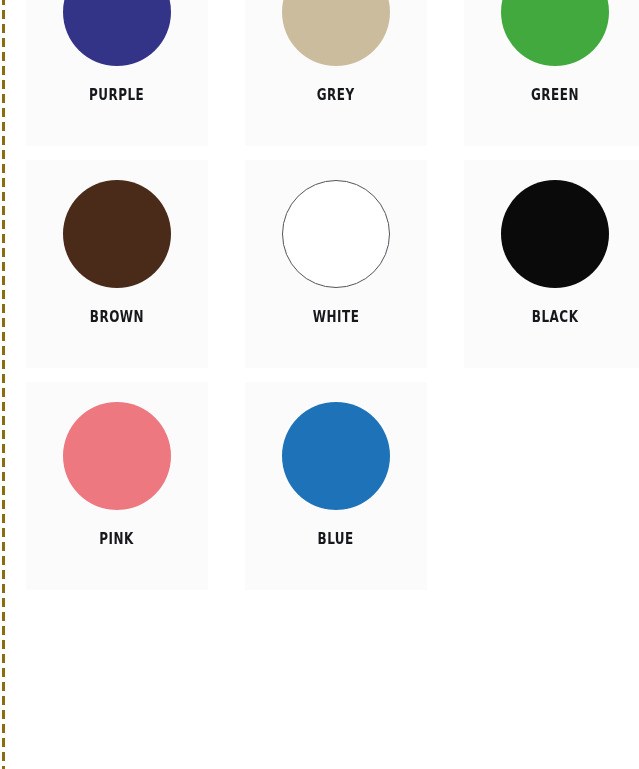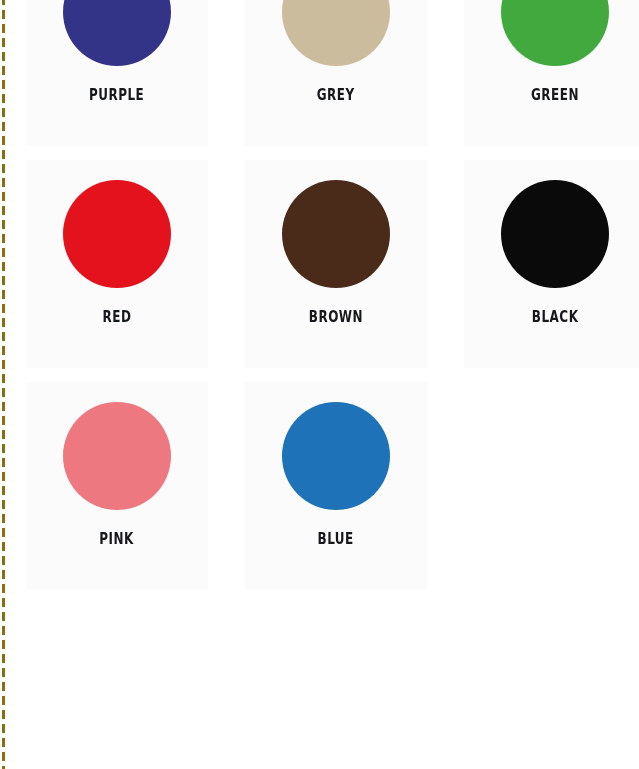--- a/index.html
+++ b/index.html
@@ -106,26 +106,26 @@
       </div>
       <div class="swatch-cell">
         <div class="swatch-disc" title="GREY" style="background: rgb(203, 188, 158);"></div>
         <div class="swatch-label">GREY</div>
       </div>
       <div class="swatch-cell">
         <div class="swatch-disc" title="GREEN" style="background: rgb(65, 169, 62);"></div>
         <div class="swatch-label">GREEN</div>
       </div>
       <div class="swatch-cell">
-        <div class="swatch-disc" title="RED" style="background: rgb(227, 18, 29);"></div>
-        <div class="swatch-label">RED</div>
+        <div class="swatch-disc" title="BROWN" style="background: rgb(74, 43, 26);"></div>
+        <div class="swatch-label">BROWN</div>
       </div>
       <div class="swatch-cell">
-        <div class="swatch-disc" title="BROWN" style="background: rgb(74, 43, 26);"></div>
-        <div class="swatch-label">BROWN</div>
+        <div class="swatch-disc outlined" title="WHITE" style="background: rgb(255, 255, 255);"></div>
+        <div class="swatch-label">WHITE</div>
       </div>
       <div class="swatch-cell">
         <div class="swatch-disc" title="BLACK" style="background: rgb(10, 10, 10);"></div>
         <div class="swatch-label">BLACK</div>
       </div>
       <div class="swatch-cell">
         <div class="swatch-disc" title="PINK" style="background: rgb(237, 120, 128);"></div>
         <div class="swatch-label">PINK</div>
       </div>
       <div class="swatch-cell">

